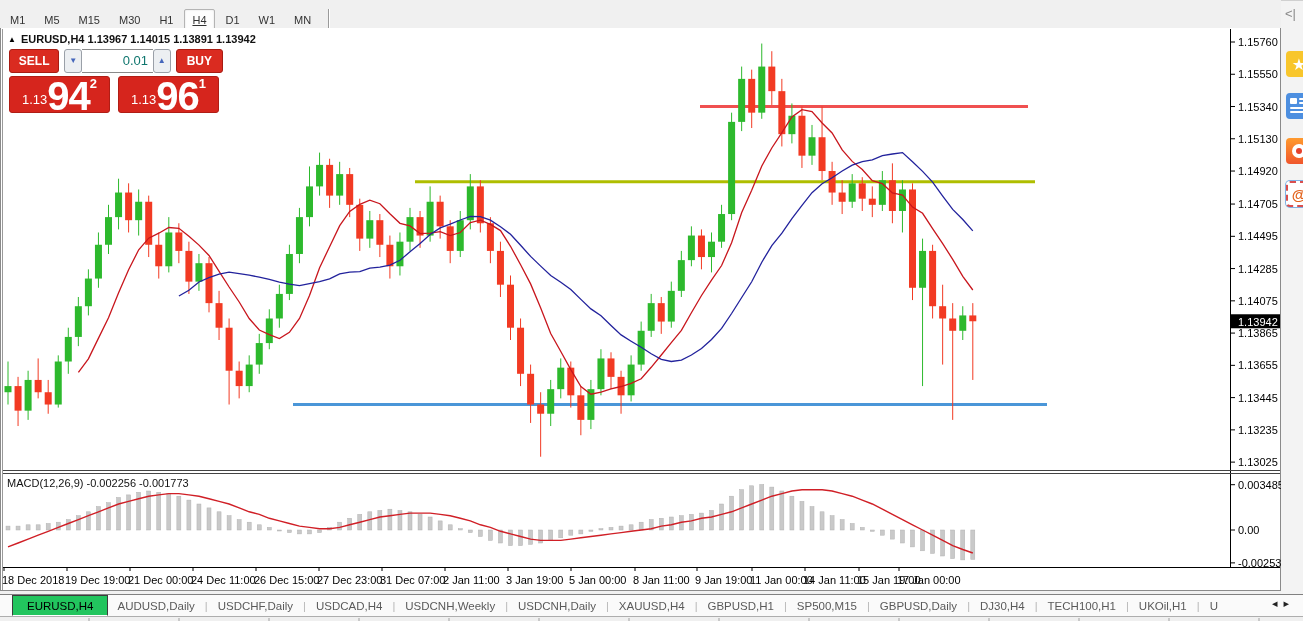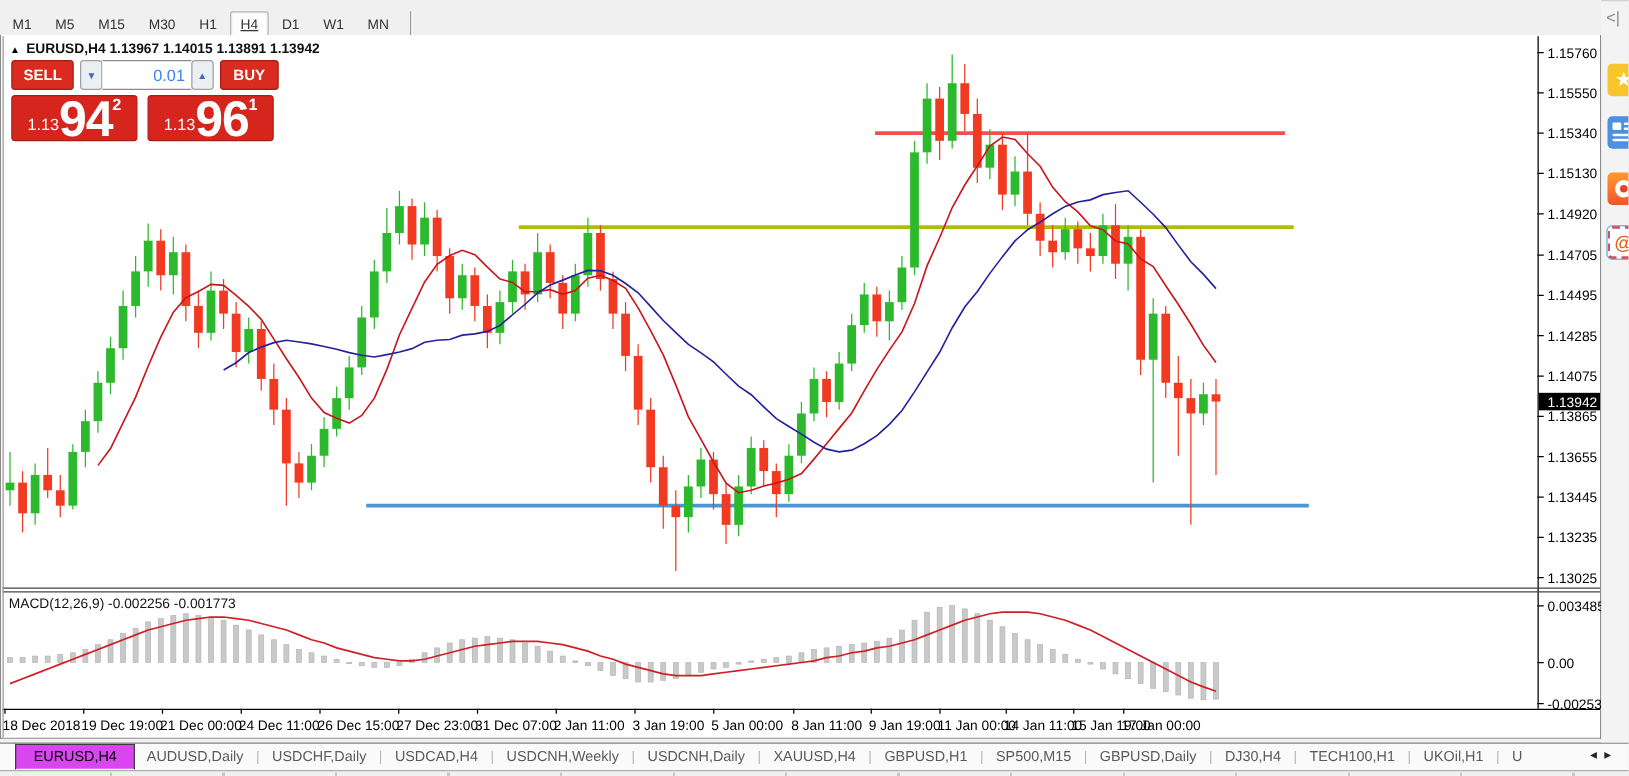--- a/index.html
+++ b/index.html
@@ -19,49 +19,49 @@
           border:1px solid #8a8a8a;border-top:none;}
   #chartsvg{position:absolute;left:0;top:0;}
 
   
   #chart-title{position:absolute;left:8px;top:33px;font-size:11px;font-weight:bold;color:#111;
                display:flex;align-items:center;gap:5px;}
   #chart-title .arr{font-size:8px;color:#000;}
 
   
   #trade{position:absolute;left:9px;top:48px;width:214px;}
-  #trade .row1{display:flex;height:25px;}
+  #trade .row1{display:flex;align-items:center;height:25px;}
   .tr-btn{height:24px;border:1px solid #a81b12;border-radius:3px;background:#da2b20;color:#fff;
           font-size:12px;font-weight:bold;cursor:pointer;}
   .tr-btn.sell{width:51px;}
   .tr-btn.buy{width:48px;margin-left:5px;}
   .spin-btn{width:18px;height:24px;border:1px solid #9aa0a8;border-radius:3px;background:#eceff2;
             color:#4466bb;font-size:8px;padding:0;cursor:pointer;}
   .spin-dn{margin-left:5px;}
   #vol{width:71px;height:24px;border:1px solid #8a8a8a;border-left:none;border-right:none;
-       text-align:right;font-size:13px;padding:0 5px 0 0;color:#3b82f6;background:#fff;}
+       text-align:right;font-size:13px;padding:0 5px 0 0;color:#0f766e;background:#fff;}
   #trade .row2{display:flex;margin-top:3px;}
   .tile{position:relative;width:101px;height:37px;background:#d6251d;border:1px solid #b01d15;
         border-radius:3px;color:#fff;display:flex;align-items:flex-end;justify-content:center;
         padding-bottom:2px;cursor:pointer;}
   .tile+.tile{margin-left:8px;}
   .tile .sm{font-size:13px;font-weight:normal;line-height:20px;}
   .tile .bg{font-size:40px;font-weight:bold;line-height:28px;letter-spacing:-1px;}
   .tile .sup{font-size:13px;font-weight:bold;align-self:flex-start;line-height:14px;}
 
   
   #macd-label{position:absolute;left:7px;top:477px;font-size:11px;color:#111;}
 
   
   #tabbar{position:absolute;left:0;top:594px;width:1303px;height:23px;background:#fafafa;
           border-top:1px solid #808080;border-bottom:1px solid #aeaeae;display:flex;align-items:stretch;
           padding-left:12px;overflow:hidden;}
   .tab{display:flex;align-items:center;padding:0 9px;font-size:11.5px;color:#5a5a5a;white-space:nowrap;cursor:pointer;}
   .tab:not(.active){margin-top:1px;}
-  .tab.active{background:#d946ef;border:1px solid #3c3c3c;border-bottom:1px solid #fff;color:#000;padding:0 14px;}
+  .tab.active{background:#22c55e;border:1px solid #3c3c3c;border-bottom:1px solid #fff;color:#000;padding:0 14px;}
   .tab-div{color:#b5b5b5;align-self:center;font-size:11px;margin:0 1px;}
   #tab-arrows{position:absolute;right:8px;top:597px;font-size:11px;color:#222;letter-spacing:6px;cursor:pointer;}
   #statusstrip{position:absolute;left:0;top:618px;width:1303px;height:3px;background:#f0f0f0;
      background-image:repeating-linear-gradient(90deg,transparent 0 88px,#c9c9c9 88px 90px);}
 
   
   #desktop{position:absolute;left:1281px;top:0;width:22px;height:594px;background:#f3f3f3;overflow:hidden;
            border-top:1px solid #d0d0d0;}
   #expander{position:absolute;left:4px;top:5px;font-size:13px;color:#8a8a8a;}
   .dicon{position:absolute;left:5px;width:26px;height:26px;border-radius:4px;display:flex;

